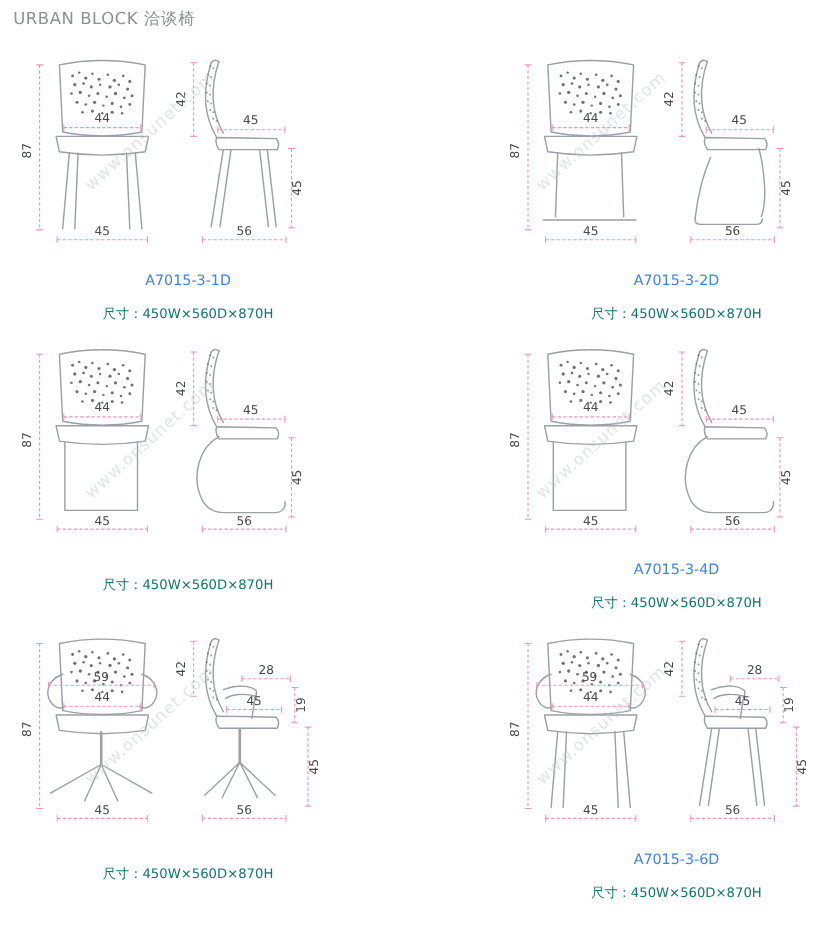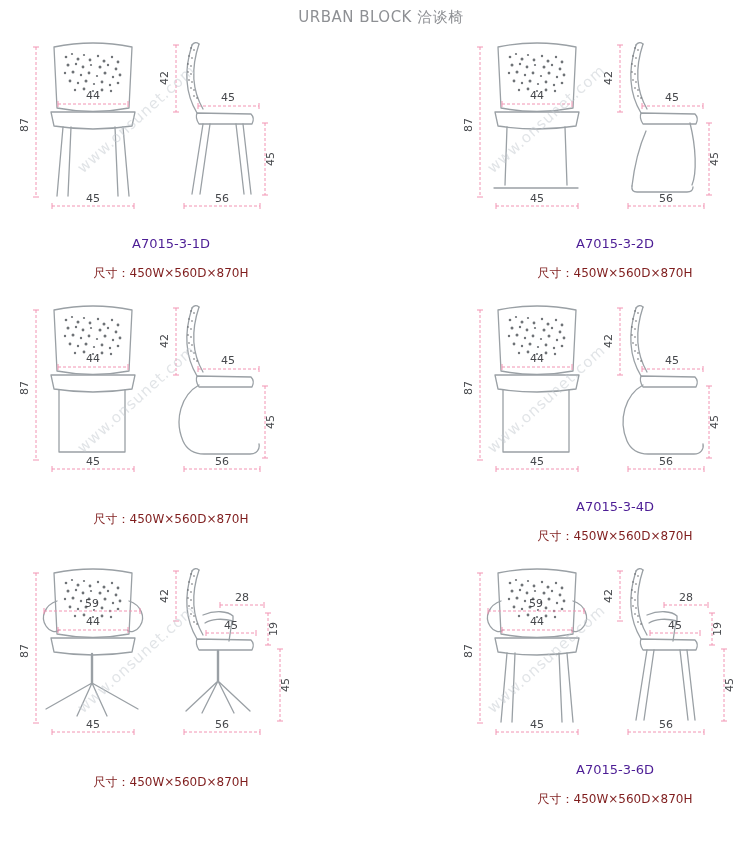--- a/index.html
+++ b/index.html
@@ -1,28 +1,28 @@
 <!DOCTYPE html>
 <html><head>
 <meta charset="utf-8">
 <style>
   html,body{margin:0;padding:0;}
   body{
     width:750px;height:848px;background:#ffffff;position:relative;overflow:hidden;
     font-family:"DejaVu Sans","Liberation Sans",sans-serif;
   }
   .page-title{
-    color:#8e9094;font-size:15px;font-weight:400;margin:8px 0 8px 12px;letter-spacing:.5px;text-align:center;
+    color:#8e9094;font-size:15px;font-weight:400;margin:8px 0 20px 12px;letter-spacing:.5px;
   }
   .row{display:flex;align-items:flex-start;margin-bottom:16px;}
   .cell{width:330px;flex:none;text-align:center;}
   .cell.left{margin-left:6px;}
   .cell.right{margin-left:114px;}
-  .model{font-size:13px;color:#4c1d95;margin-top:2px;}
-  .size{font-size:12px;color:#7f1d1d;margin-top:14px;}
+  .model{font-size:13px;color:#3b82f6;margin-top:2px;}
+  .size{font-size:12px;color:#0f766e;margin-top:14px;}
   
   .ln{stroke:#9aa0a5;fill:none;stroke-width:1.3;stroke-linecap:round;stroke-linejoin:round;}
   .fl{fill:#ffffff;stroke:#9aa0a5;stroke-width:1.3;stroke-linejoin:round;}
   .dim{stroke:#f294b3;stroke-width:1;fill:none;stroke-dasharray:3 2;}
   .tick{stroke:#f294b3;stroke-width:1;fill:none;}
   .dimtxt{font-size:11px;fill:#46484c;}
   .dot{fill:#55595e;opacity:.85;}
   .sdot{fill:#55595e;opacity:.6;}
   .wm{
     position:absolute;color:#c4cad0;opacity:.5;font-size:15px;letter-spacing:1px;

